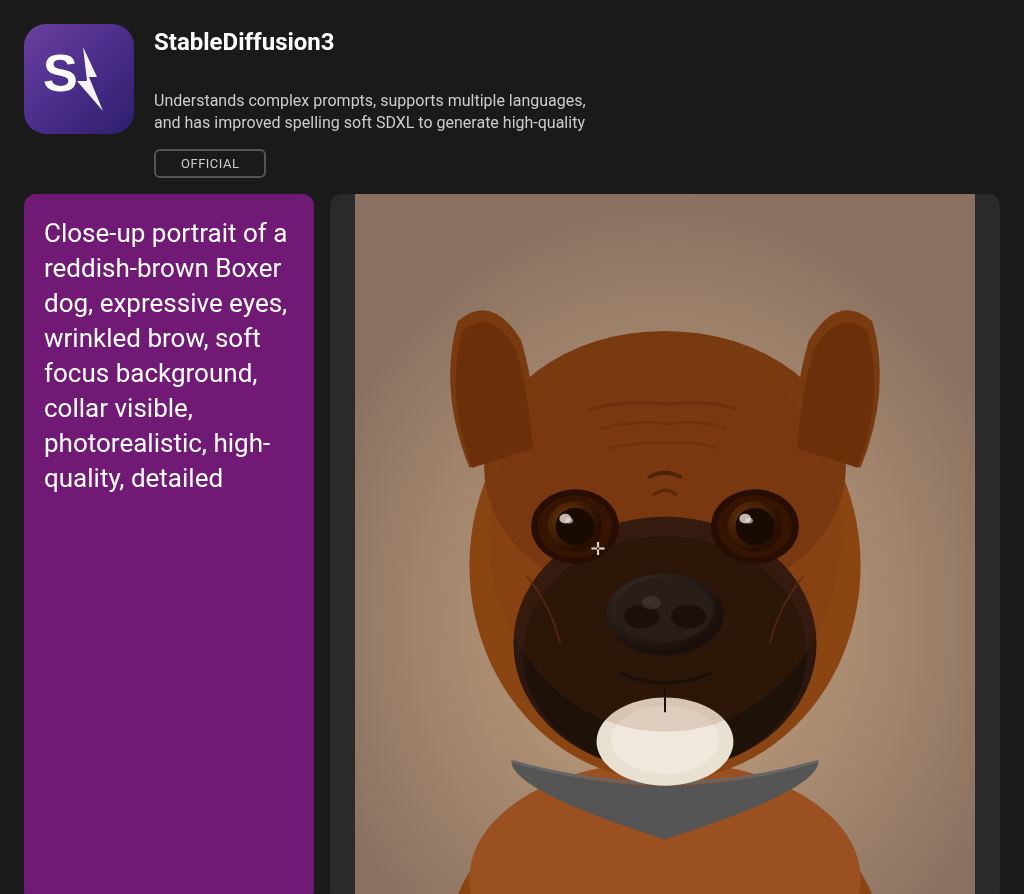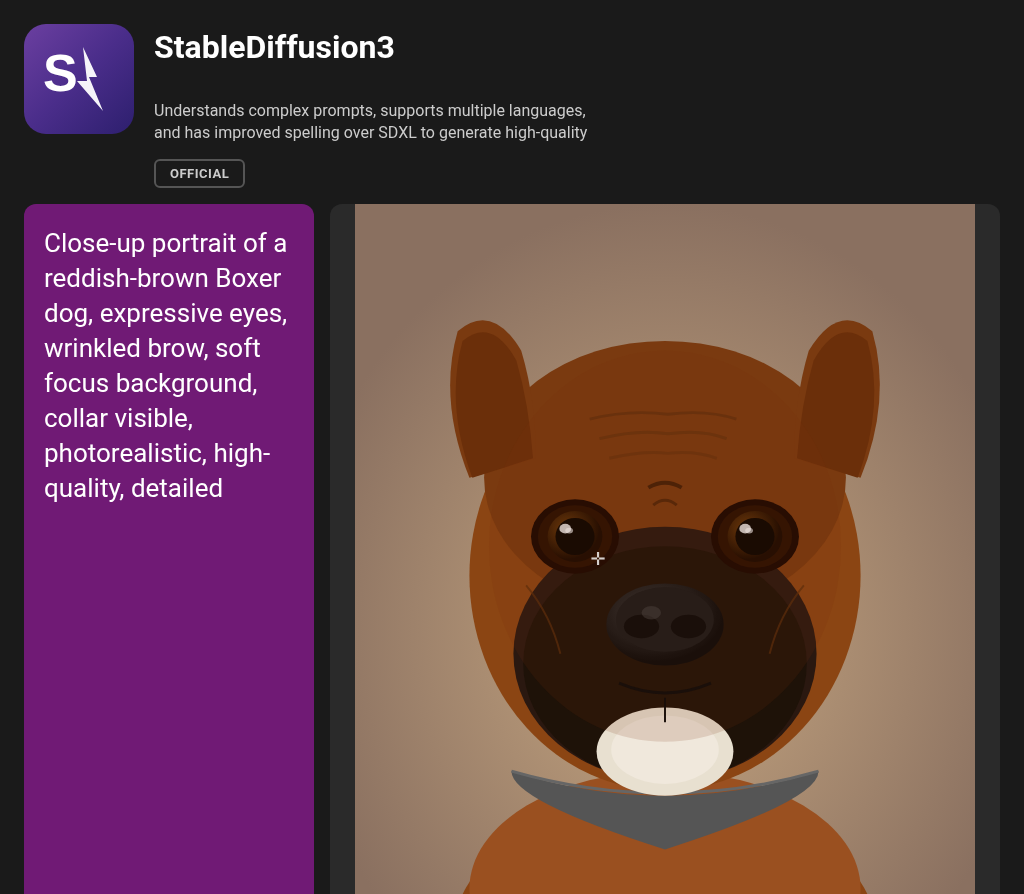--- a/index.html
+++ b/index.html
@@ -41,46 +41,46 @@
       width: 80px;
       height: 80px;
     }
 
     .header-text {
       flex: 1;
       padding-top: 4px;
     }
 
     .app-title {
-      font-size: 32px;
+      font-size: 24px;
       font-weight: 700;
       color: #ffffff;
       margin-bottom: 2px;
     }
 
     .app-description {
       font-size: 16px;
       color: #cccccc;
       line-height: 1.4;
       margin-bottom: 14px;
       margin-top: 34px;
     }
 
     .badges {
       display: flex;
       gap: 10px;
       align-items: center;
     }
 
     .badge {
-      padding: 5px 14px;
+      padding: 5px 25px;
       border: 2px solid #555555;
       border-radius: 6px;
       font-size: 13px;
-      font-weight: 700;
+      font-weight: 400;
       color: #cccccc;
       letter-spacing: 0.5px;
       background: transparent;
     }
 
     .main-content {
       display: flex;
       gap: 0;
       padding: 0 0 0 0;
       height: calc(894px - 170px);
@@ -140,21 +140,21 @@
       <text x="4" y="52" font-size="52" font-weight="900" fill="white" font-family="Arial, sans-serif">S</text>
 
       <path d="M44 8 L58 38 L50 38 L64 72 L38 42 L48 42 Z" fill="white" opacity="0.95"></path>
     </svg>
   </div>
 
   <div class="header-text">
     <div class="app-title">StableDiffusion3</div>
     <div class="app-description">
       <span>Understands complex prompts, supports multiple languages,</span><br>
-      <span>and has improved spelling over SDXL to generate high-quality</span>
+      <span>and has improved spelling soft SDXL to generate high-quality</span>
     </div>
     <div class="badges">
       <span class="badge">OFFICIAL</span>
     </div>
   </div>
 </div>
 
 <div class="main-content">
 
   <div class="prompt-panel">

